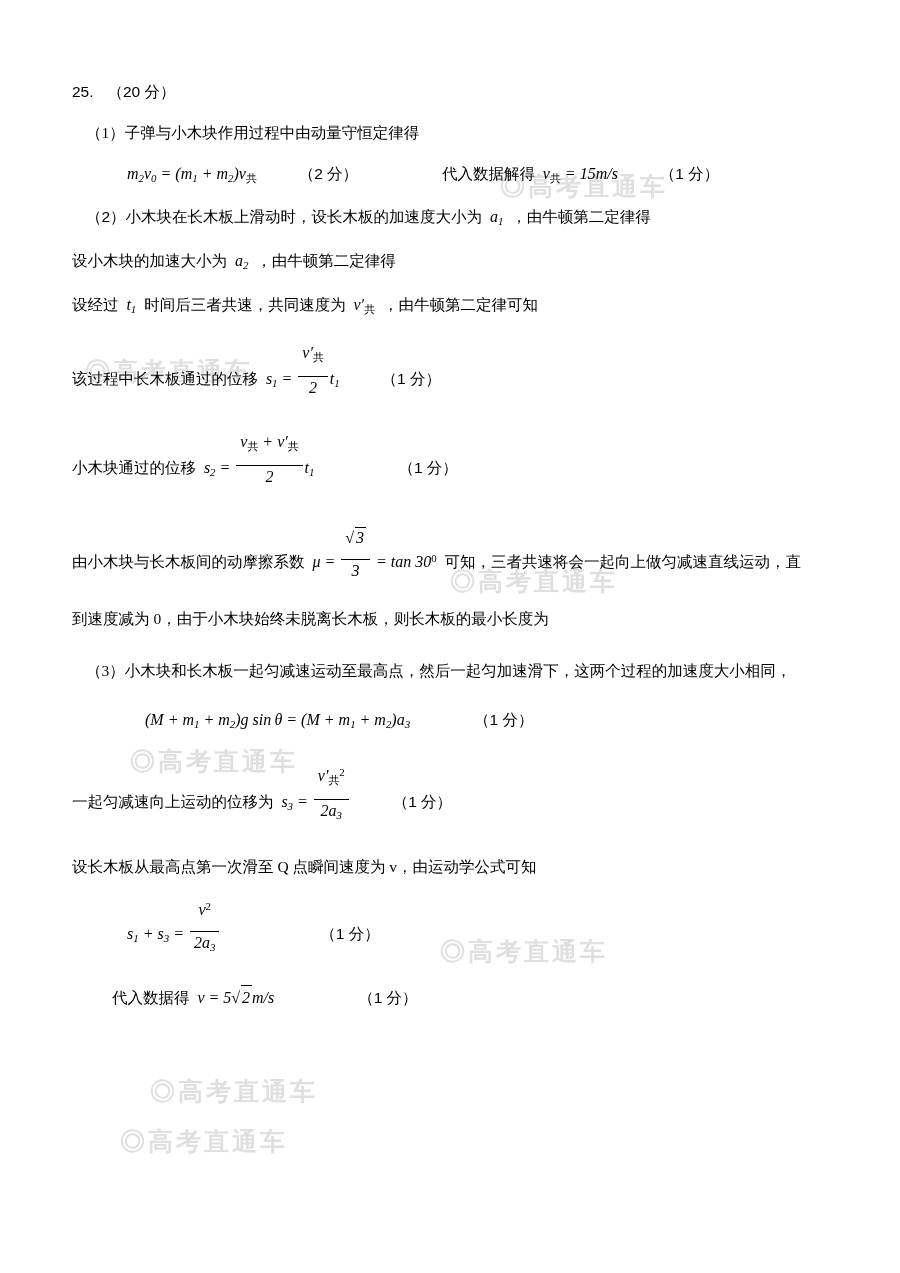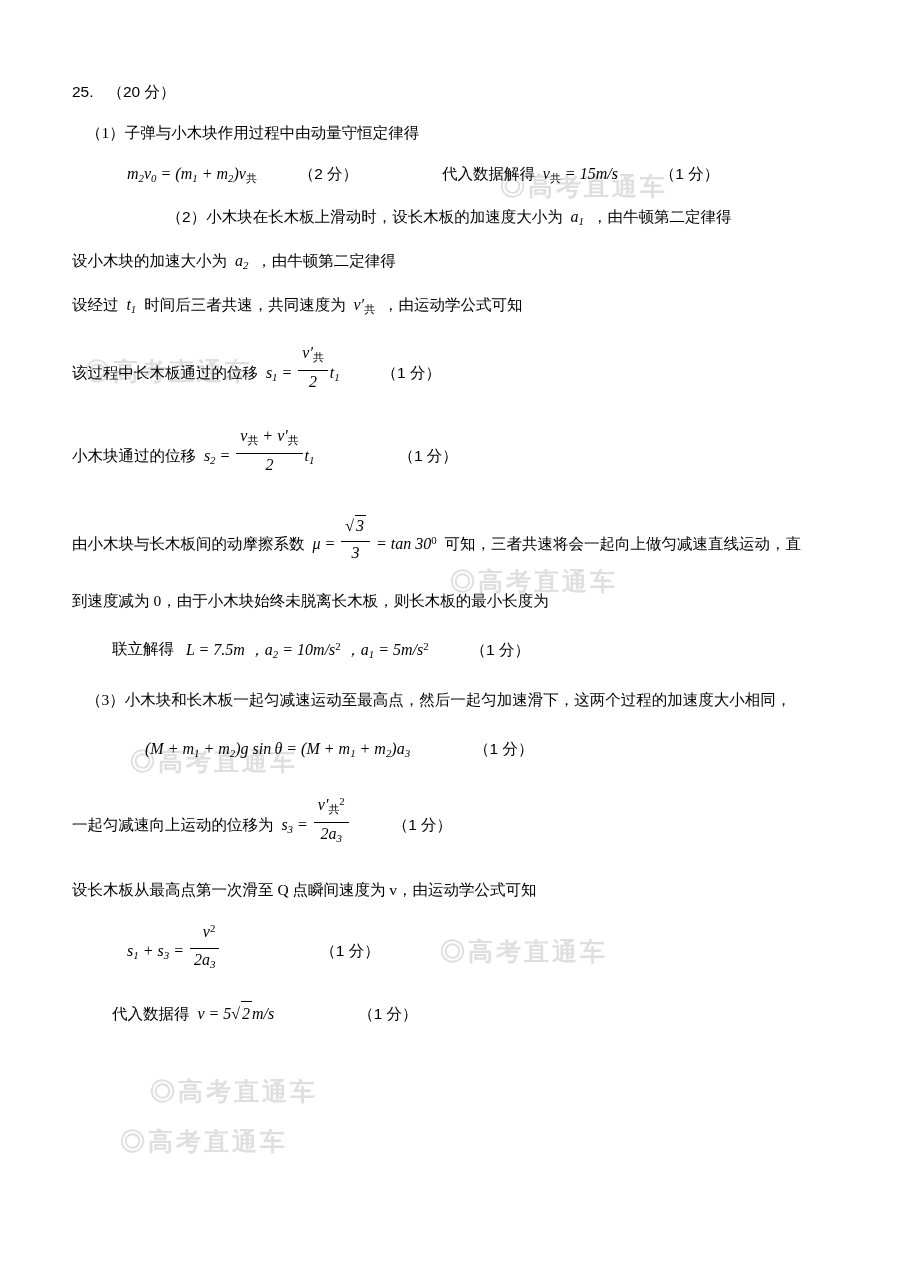--- a/index.html
+++ b/index.html
@@ -61,23 +61,22 @@
   }
   .frac {
     display: inline-block;
     vertical-align: -0.55em;
     text-align: center;
     margin: 0 2px;
   }
   .frac .num {
     display: block;
     border-bottom: 1px solid #000;
-    padding: 0 4px 5px 4px;
+    padding: 0 4px 11px 4px;
     line-height: 1.25;
-    text-align: right;
   }
   .frac .den {
     display: block;
     padding: 1px 4px 0 4px;
     line-height: 1.25;
   }
   .sqrt {
     display: inline-block;
     border-top: 1px solid #000;
     padding: 0 2px 0 1px;
@@ -121,40 +120,40 @@
     <div class="para" style="padding-left:14px;">（1）子弹与小木块作用过程中由动量守恒定律得</div>
 
     <div class="line indent2">
       <span class="eq">m<sub>2</sub>v<sub>0</sub> = (m<sub>1</sub> + m<sub>2</sub>)v<sub class="cn">共</sub></span>
       <span class="cn gap-a">（2 分）</span>
       <span class="cn gap-b">代入数据解得</span>
       <span class="eq">&nbsp;v<sub class="cn">共</sub> = 15m/s</span>
       <span class="cn gap-a">（1 分）</span>
     </div>
 
-    <div class="para" style="padding-left:14px;text-align:center;">
+    <div class="para" style="padding-left:14px;">
       <span class="cn">（2）小木块在长木板上滑动时，设长木板的加速度大小为</span>
       <span class="eq">&nbsp;a<sub>1</sub>&nbsp;</span>
       <span class="cn">，由牛顿第二定律得</span>
     </div>
 
 
     <div class="para">
       <span class="cn">设小木块的加速大小为</span>
       <span class="eq">&nbsp;a<sub>2</sub>&nbsp;</span>
       <span class="cn">，由牛顿第二定律得</span>
     </div>
 
 
     <div class="para">
       <span class="cn">设经过</span>
       <span class="eq">&nbsp;t<sub>1</sub>&nbsp;</span>
       <span class="cn">时间后三者共速，共同速度为</span>
       <span class="eq">&nbsp;v′<sub class="cn">共</sub>&nbsp;</span>
-      <span class="cn">，由运动学公式可知</span>
+      <span class="cn">，由牛顿第二定律可知</span>
     </div>
 
 
     <div class="para" style="margin-top:24px;">
       <span class="cn">该过程中长木板通过的位移</span>
       <span class="eq">&nbsp;s<sub>1</sub> =
         <span class="frac"><span class="num">v′<sub class="cn">共</sub></span><span class="den">2</span></span>t<sub>1</sub></span>
       <span class="cn gap-a">（1 分）</span>
     </div>
 
@@ -169,25 +168,20 @@
       <span class="cn">由小木块与长木板间的动摩擦系数</span>
       <span class="eq">&nbsp;μ =
         <span class="frac"><span class="num"><span class="radic">√</span><span class="sqrt">3</span></span><span class="den">3</span></span>
         = tan 30<sup>0</sup>&nbsp;</span>
       <span class="cn">可知，三者共速将会一起向上做匀减速直线运动，直</span>
     </div>
 
     <div class="para" style="margin-top:24px;">到速度减为 0，由于小木块始终未脱离长木板，则长木板的最小长度为</div>
 
 
-    <div class="line" style="padding-left:40px; margin-top:22px;">
-      <span class="cn">联立解得</span>
-      <span class="eq">&nbsp;&nbsp;L = 7.5m ，a<sub>2</sub> = 10m/s<sup>2</sup> ，a<sub>1</sub> = 5m/s<sup>2</sup></span>
-      <span class="cn gap-a">（1 分）</span>
-    </div>
 
     <div class="para" style="padding-left:14px; margin-top:24px;">（3）小木块和长木板一起匀减速运动至最高点，然后一起匀加速滑下，这两个过程的加速度大小相同，</div>
 
 
     <div class="line indent2" style="margin-top:22px;">
       <span class="eq" style="margin-left:18px;">(M + m<sub>1</sub> + m<sub>2</sub>)g sin<span class="up"> </span>θ = (M + m<sub>1</sub> + m<sub>2</sub>)a<sub>3</sub></span>
       <span class="cn gap-d">（1 分）</span>
     </div>
 
     <div class="para" style="margin-top:34px;">

